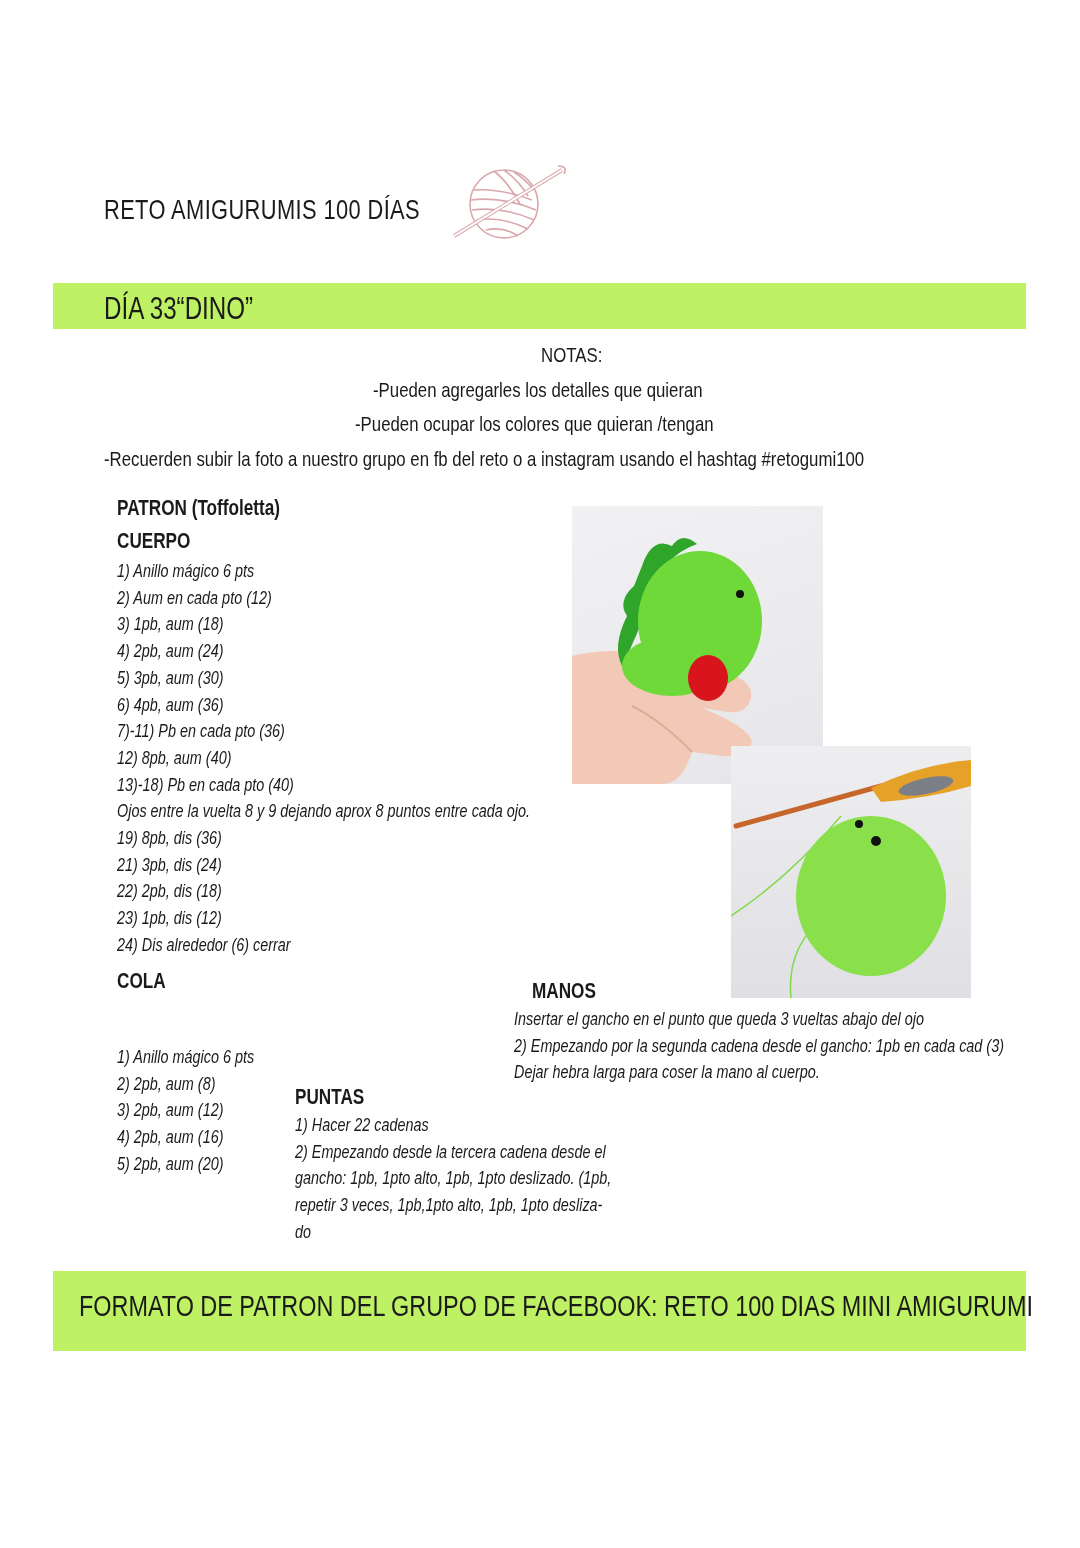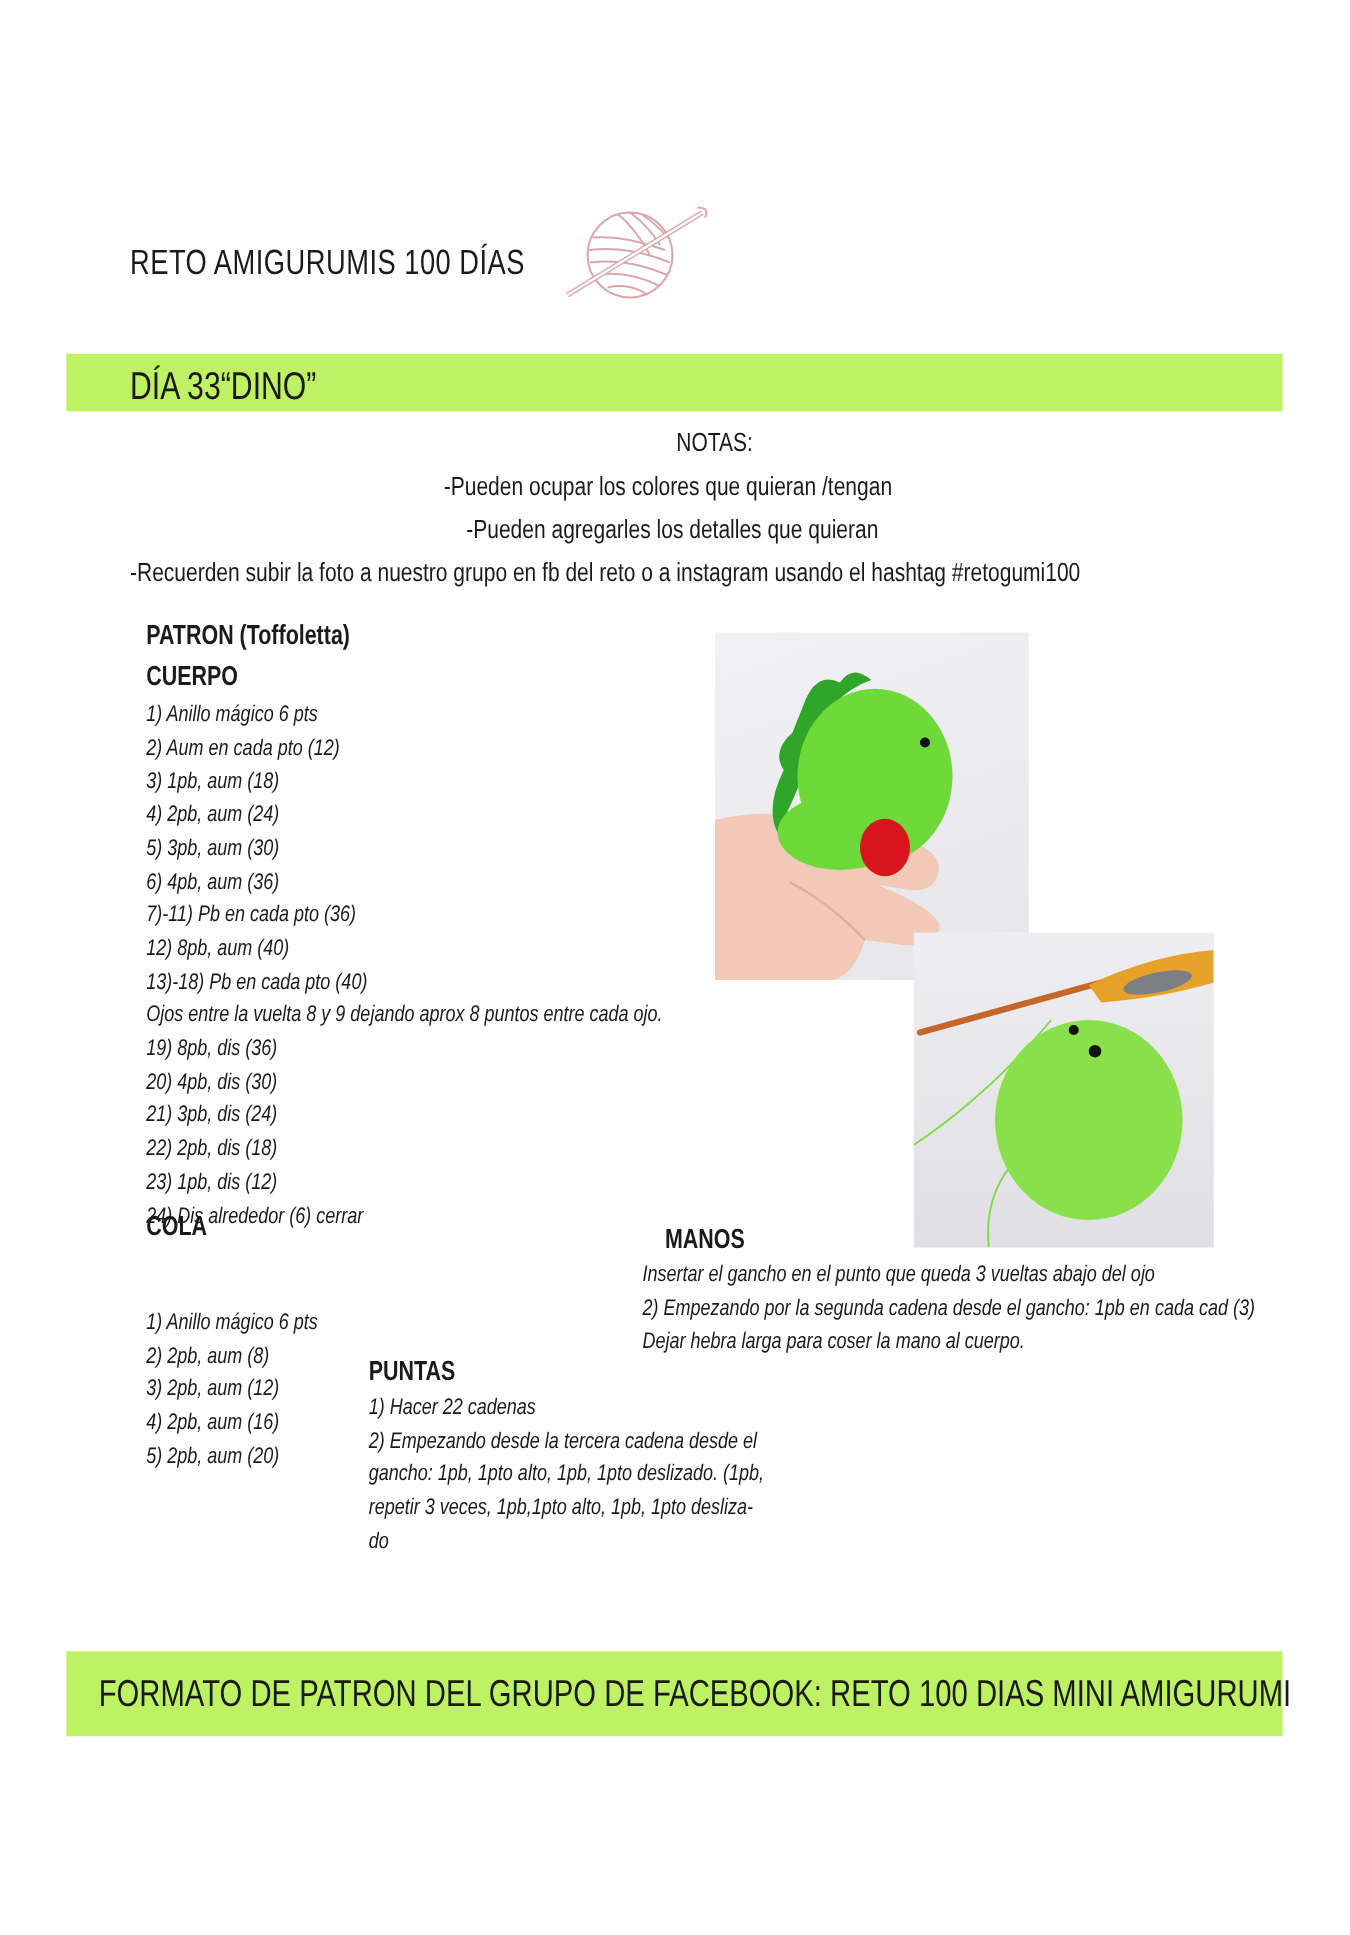--- a/index.html
+++ b/index.html
@@ -22,21 +22,21 @@
   .list .cond { transform:scaleX(0.80); }
   .patron-title { left:117px; top:495px; }
   .cuerpo-title { left:117px; top:528px; }
   .cuerpo-list { left:117px; top:558px; }
   .cola-title { left:117px; top:968px; }
   .cola-list { left:117px; top:1044px; }
   .puntas-title { left:295px; top:1084px; }
   .puntas-list { left:295px; top:1112px; }
   .manos-title { left:514px; top:978px;margin-left:18px; }
   .manos-list { left:514px; top:1006px; }
-  .bar-bottom { top:1321px; height:68px; }
+  .bar-bottom { top:1271px; height:80px; }
   .bar-bottom .t { position:absolute; left:26px; top:18px; font-size:30px; }
   .bar-bottom .t .cond { transform:scaleX(0.78); }
   .photo1 { left:572px; top:506px; width:251px; height:278px; background:linear-gradient(160deg,#f1f1f3 0%,#e6e6ea 100%); overflow:hidden; }
   .photo2 { left:731px; top:746px; width:240px; height:252px; background:linear-gradient(180deg,#eeeef0 0%,#e0e0e4 100%); overflow:hidden; }
 </style>
 </head>
 <body>
 
 <div class="abs header-title">
   <span class="cond">RETO AMIGURUMIS 100 DÍAS</span>
@@ -61,22 +61,22 @@
 </div>
 
 <div class="abs bar bar-top">
   <div class="t">
     <span class="cond">DÍA 33“DINO”</span>
   </div>
 </div>
 
 <div class="abs notes">
   <div><span class="cond">NOTAS:</span></div>
+  <div><span class="cond">-Pueden agregarles los detalles que quieran</span></div>
   <div><span class="cond">-Pueden ocupar los colores que quieran /tengan</span></div>
-  <div><span class="cond">-Pueden agregarles los detalles que quieran</span></div>
   <div><span class="cond">-Recuerden subir la foto a nuestro grupo en fb  del reto o a instagram usando el hashtag #retogumi100</span></div>
 </div>
 
 <div class="abs h2 patron-title">
   <span class="cond">PATRON (Toffoletta)</span>
 </div>
 
 <div class="abs h2 cuerpo-title">
   <span class="cond">CUERPO</span>
 </div>
@@ -85,21 +85,20 @@
   <div><span class="cond">2) Aum en cada pto (12)</span></div>
   <div><span class="cond">3) 1pb, aum (18)</span></div>
   <div><span class="cond">4) 2pb, aum (24)</span></div>
   <div><span class="cond">5) 3pb, aum  (30)</span></div>
   <div><span class="cond">6) 4pb, aum (36)</span></div>
   <div><span class="cond">7)-11) Pb en cada pto (36)</span></div>
   <div><span class="cond">12) 8pb, aum (40)</span></div>
   <div><span class="cond">13)-18) Pb en cada pto (40)</span></div>
   <div><span class="cond">Ojos entre la vuelta 8 y 9 dejando aprox 8 puntos entre cada ojo.</span></div>
   <div><span class="cond">19) 8pb, dis (36)</span></div>
-  <div><span class="cond">20) 4pb, dis (30)</span></div>
   <div><span class="cond">21) 3pb, dis (24)</span></div>
   <div><span class="cond">22) 2pb, dis (18)</span></div>
   <div><span class="cond">23) 1pb, dis (12)</span></div>
   <div><span class="cond">24) Dis alrededor (6) cerrar</span></div>
 </div>
 
 <div class="abs h2 cola-title">
   <span class="cond">COLA</span>
 </div>
 <div class="abs list cola-list">

